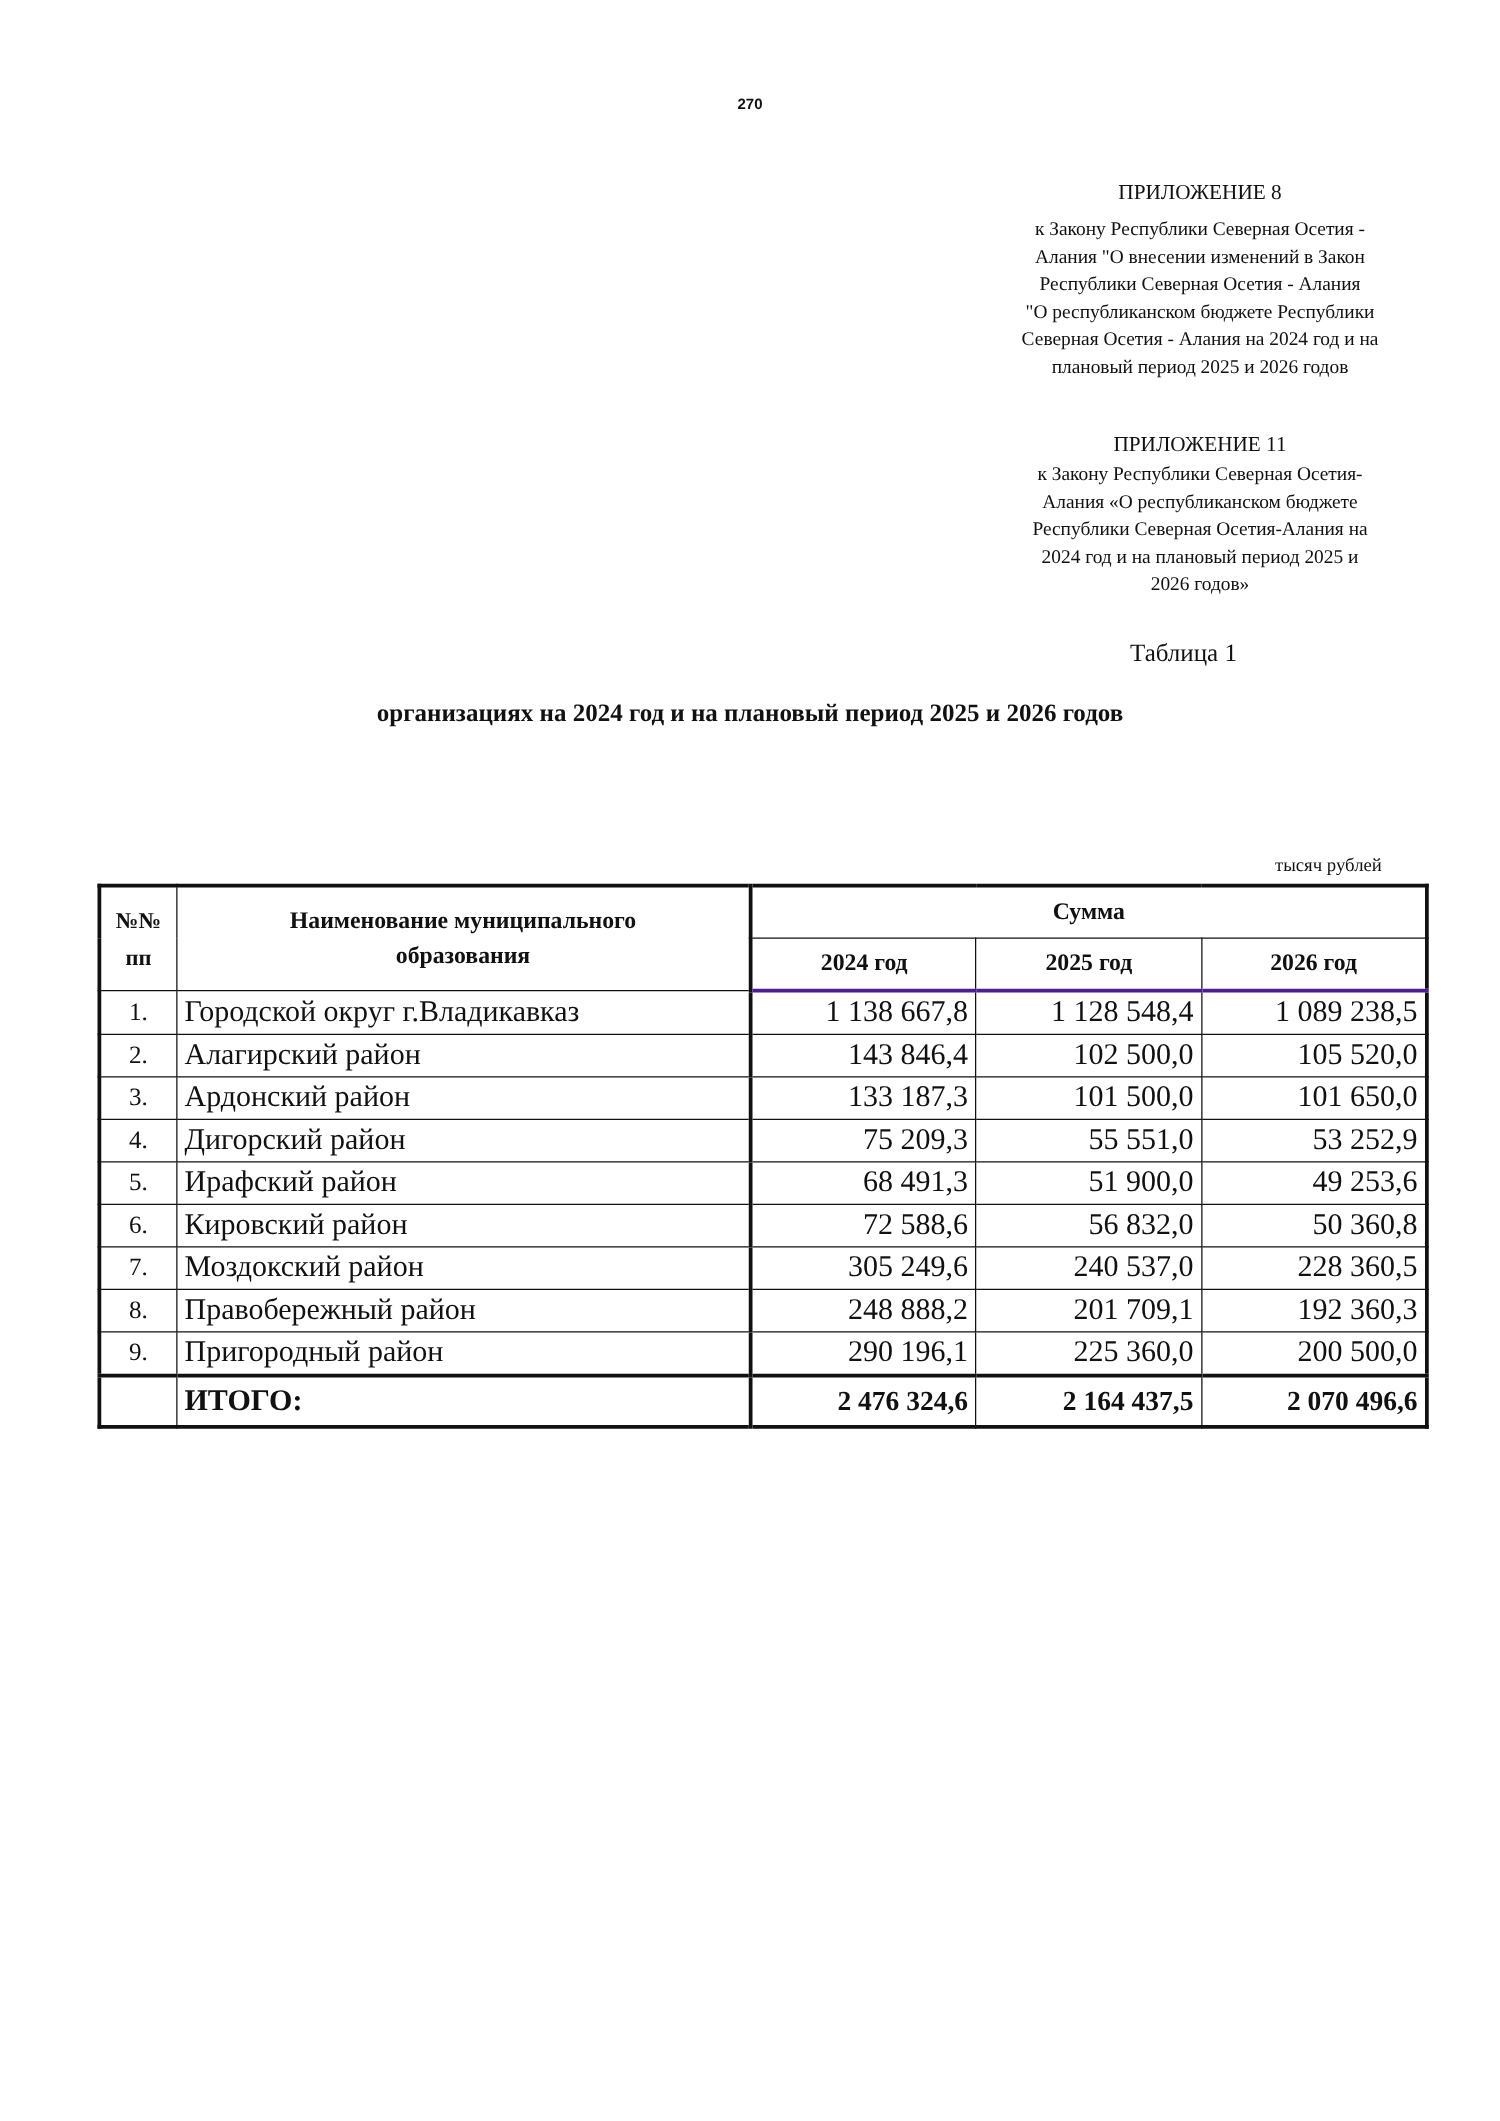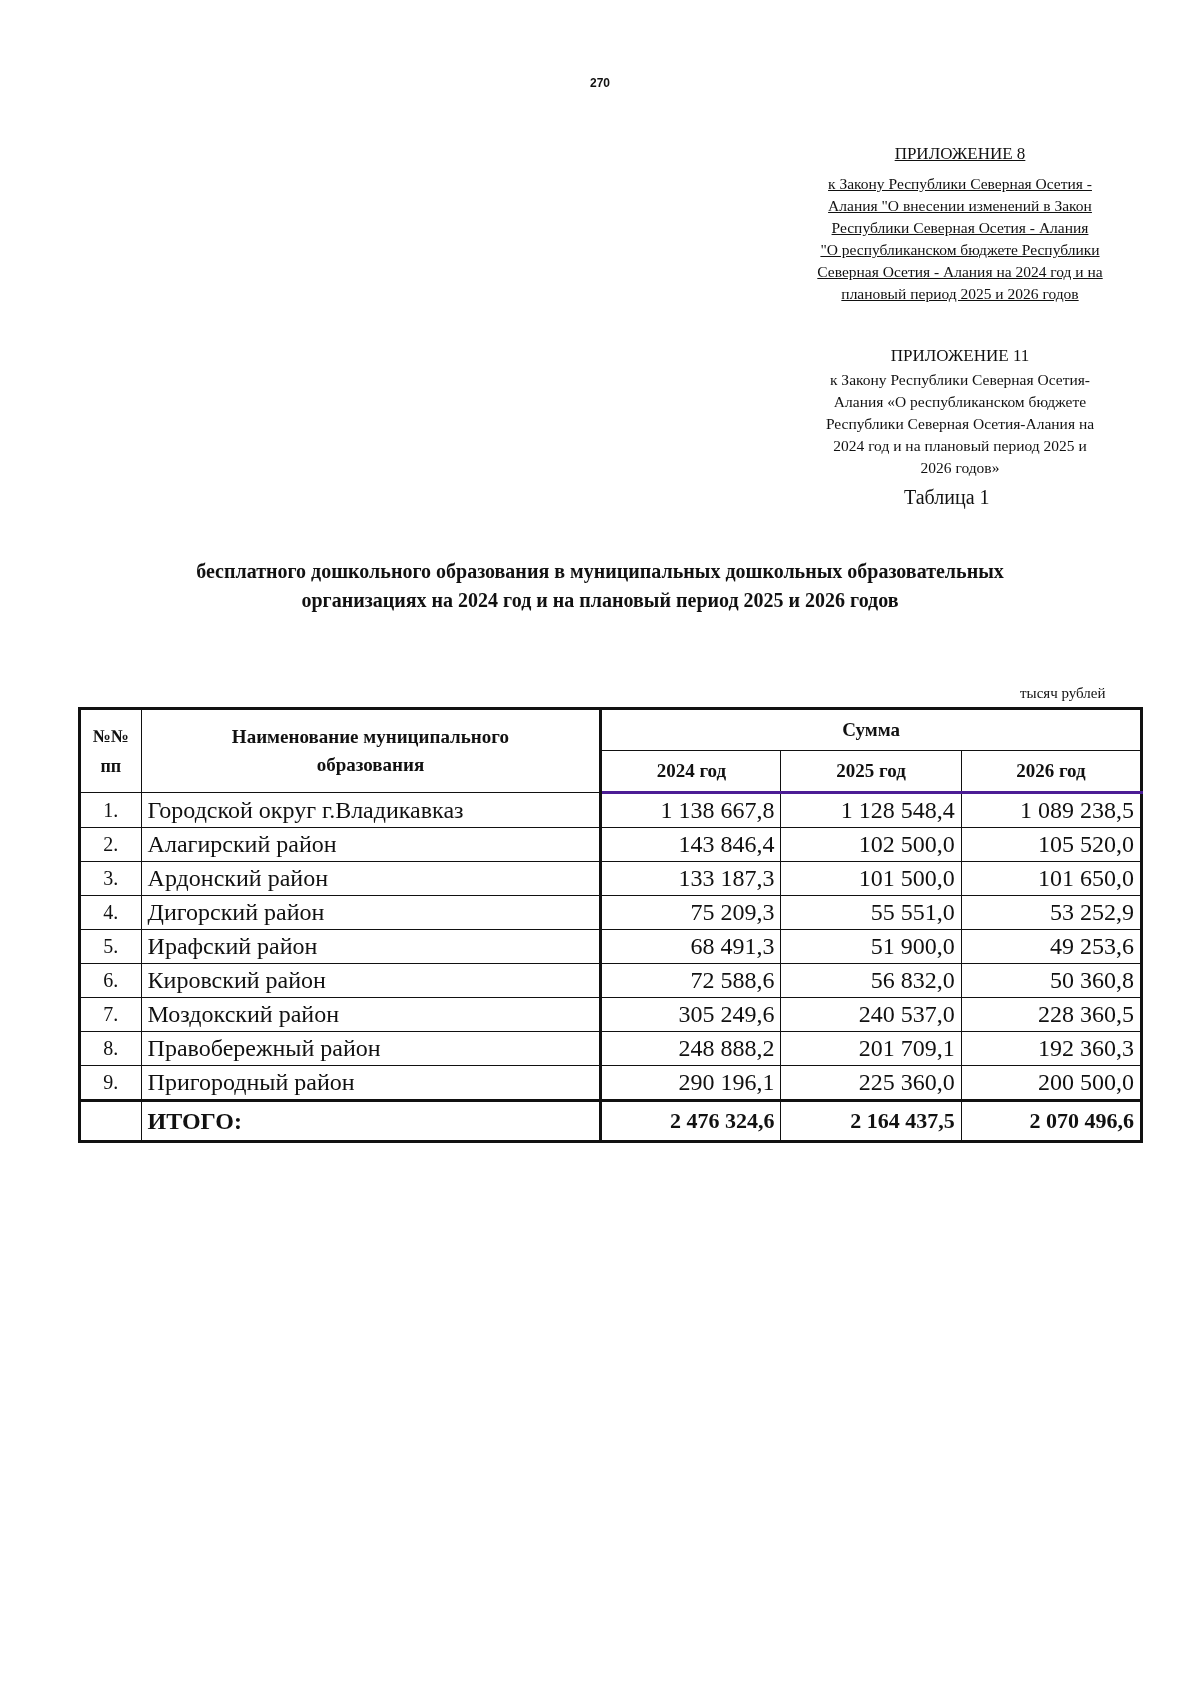--- a/index.html
+++ b/index.html
@@ -3,24 +3,24 @@
 <meta charset="utf-8">
 <style>
   html, body { margin: 0; padding: 0; background: #ffffff; }
   body { width: 1200px; height: 1697px; position: relative; overflow: hidden;
          font-family: "Liberation Serif", serif; color: #111; }
   .page-number { position: absolute; top: 76px; left: 0; width: 1200px; text-align: center;
                  font-family: "Liberation Sans", sans-serif; font-weight: bold; font-size: 12px; }
   .appendix { position: absolute; left: 780px; width: 360px; text-align: center;
               font-size: 15.5px; line-height: 22px; }
   .appendix .head { font-size: 17px; margin-bottom: 8px; }
-  .ap8 { top: 143px; text-decoration: underline; }
+  .ap8 { top: 143px; }
   .ap11 { top: 345px; }
   .ap11 .head { margin-bottom: 2px; }
-  .table-label { position: absolute; top: 486px; left: 904px; font-size: 20px; }
+  .table-label { position: absolute; top: 512px; left: 904px; font-size: 20px; }
   .doc-title { position: absolute; top: 557px; left: 60px; width: 1080px; text-align: center;
                font-weight: bold; font-size: 20px; line-height: 29px; }
   .units { position: absolute; top: 685px; left: 1020px; font-size: 15px; }
   table.data { position: absolute; top: 707px; left: 78px; width: 1065px;
                border-collapse: collapse; border: 3px solid #111; }
   table.data td, table.data th { border: 1.5px solid #111; padding: 0 6px; }
   th { font-weight: bold; font-size: 19px; }
   .h-num { width: 48px; text-align: center; font-size: 18px; line-height: 30px; }
   .h-name { width: 450px; text-align: center; line-height: 28px; }
   .h-sum { height: 40px; }
@@ -57,21 +57,20 @@
   <div>к Закону Республики Северная Осетия-</div>
   <div>Алания «О республиканском бюджете</div>
   <div>Республики Северная Осетия-Алания на</div>
   <div>2024 год  и на плановый период 2025 и</div>
   <div>2026 годов»</div>
 </div>
 
 <div class="table-label">Таблица 1</div>
 
 <div class="doc-title">
-  <div>бесплатного дошкольного образования в муниципальных дошкольных образовательных</div>
   <div>организациях на 2024 год  и на плановый период 2025 и 2026 годов</div>
 </div>
 
 <div class="units">тысяч рублей</div>
 
 <table class="data">
   <colgroup>
     <col class="c-num">
       <col class="c-name">
       <col class="c-y">

